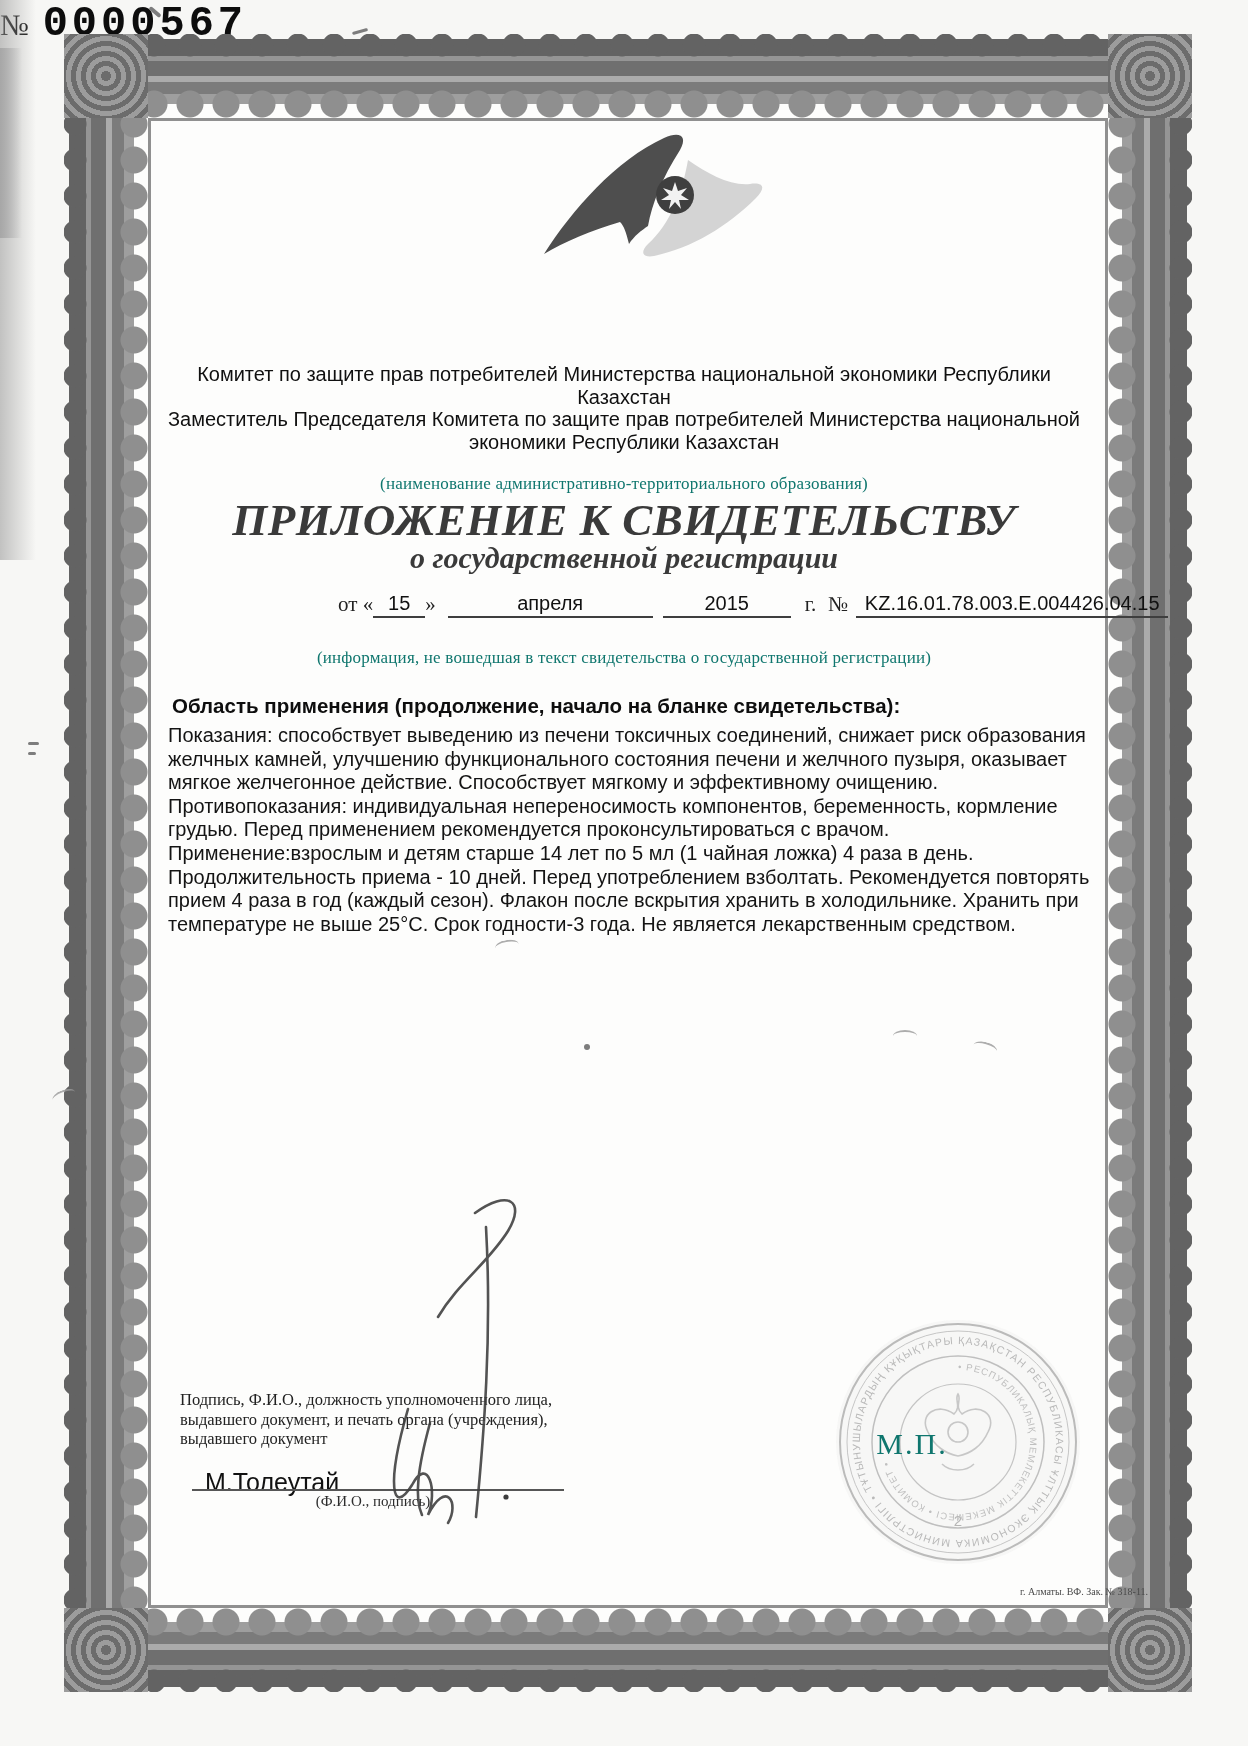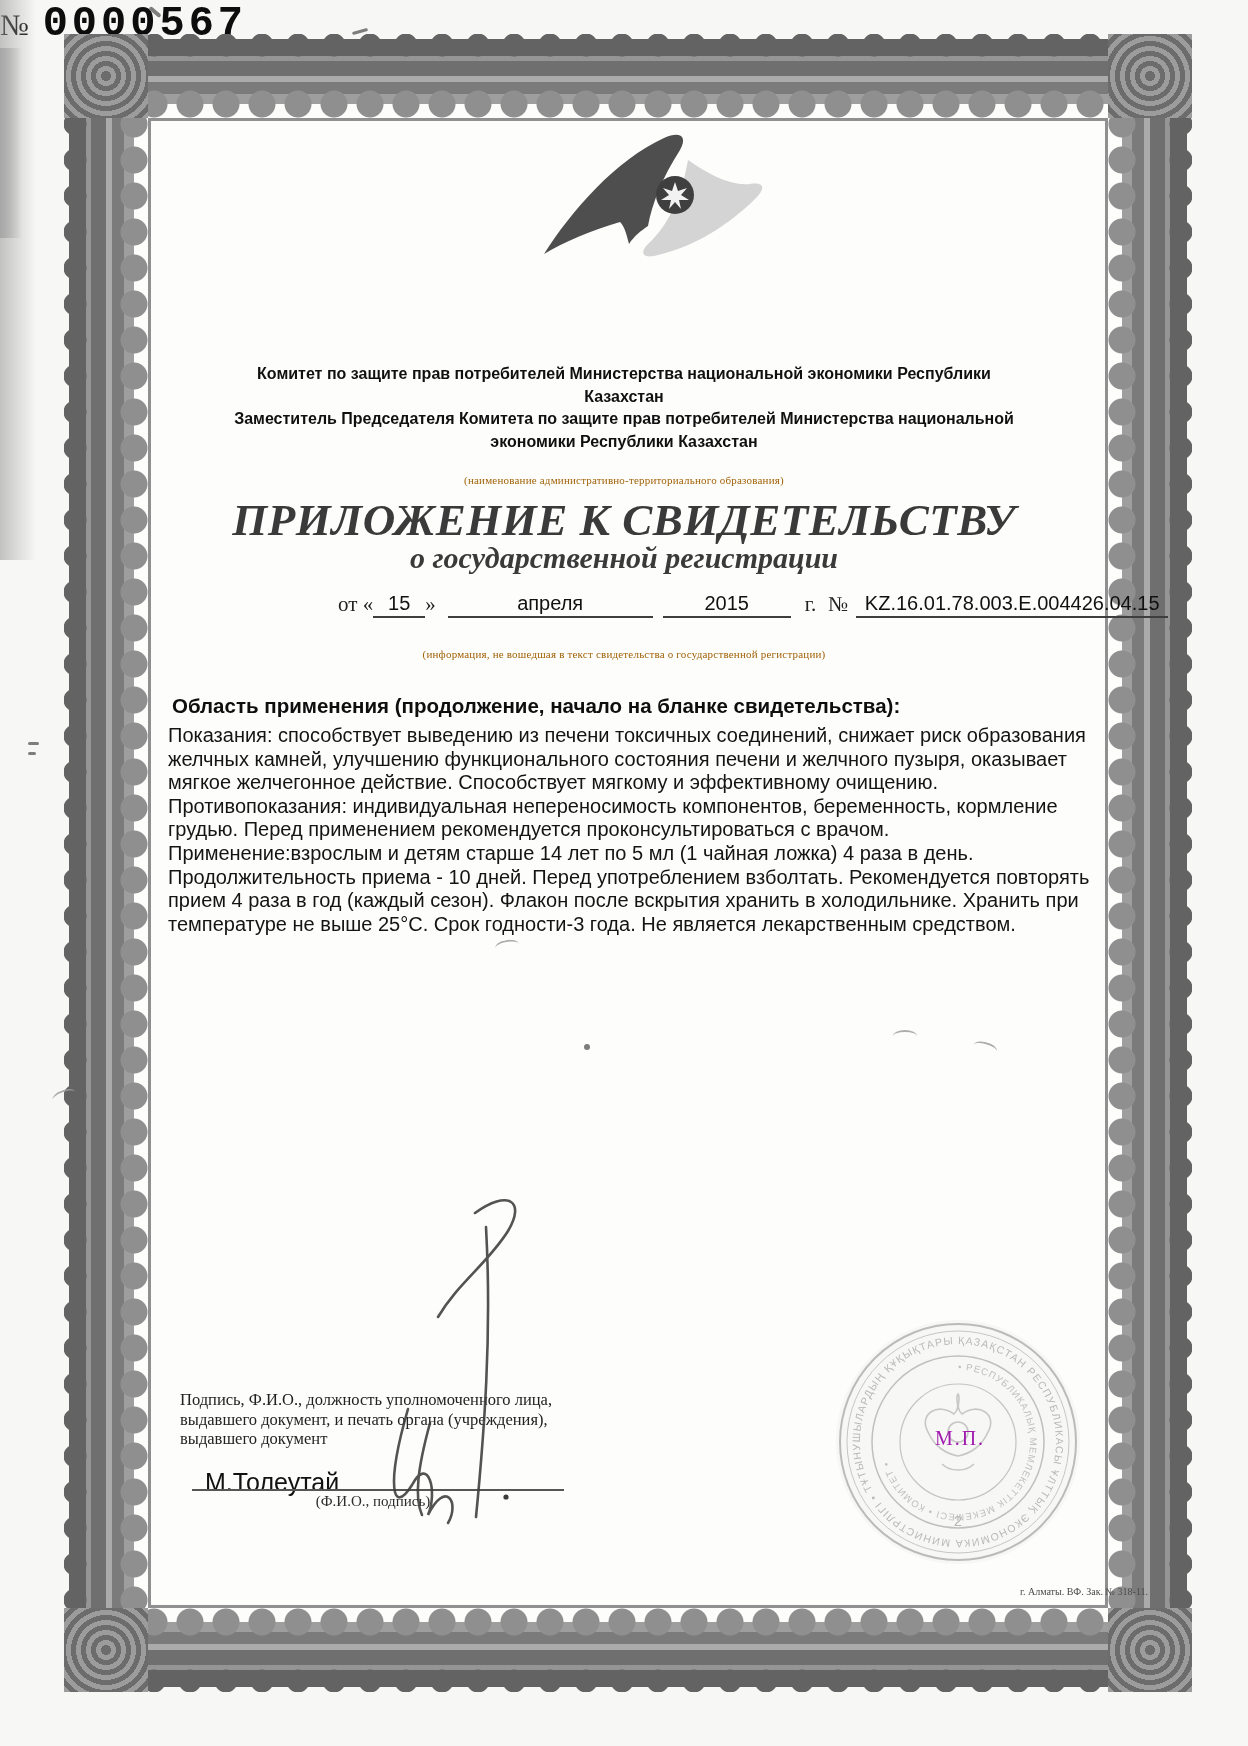--- a/index.html
+++ b/index.html
@@ -62,46 +62,46 @@
     background-size:84px 36px, 84px 36px, 100% 100%;
     background-repeat:repeat-y, repeat-y, no-repeat; }
   .corner { position:absolute; width:84px; height:84px; z-index:3;
     background:repeating-radial-gradient(circle at 42px 42px, #6c6c6c 0 5px, #9c9c9c 5px 10px); }
   .corner.tl{left:0;top:0} .corner.tr{right:0;top:0} .corner.bl{left:0;bottom:0} .corner.br{right:0;bottom:0}
   
   .txt { position:absolute; z-index:5; }
   .center { left:0; right:0; text-align:center; }
   .hdr-union { top:262px; font-style:italic; font-weight:bold; font-size:26.5px;
     line-height:30px; color:#262626; letter-spacing:.5px; white-space:pre-line; }
-  .authority { font-family:"Liberation Sans", sans-serif; font-size:16px; line-height:22.5px;
-    color:#101010; white-space:pre-line;font-weight:bold; }
+  .authority { font-family:"Liberation Sans", sans-serif; font-size:20px; line-height:22.5px;
+    color:#101010; white-space:pre-line; }
   .auth1 { top:363px; } .auth2 { top:408px; }
-  .small-caption { font-size:11px; color:#a16207; letter-spacing:.2px; }
+  .small-caption { font-size:17px; color:#0f766e; letter-spacing:.2px; }
   .territory { top:474px; }
   .doc-title { top:494px; font-style:italic; font-weight:bold; font-size:45px;
     color:#3a3a3a; letter-spacing:.5px; }
   .doc-subtitle { top:541px; font-style:italic; font-weight:bold; font-size:30px; color:#3a3a3a; }
   .date-row { left:338px; top:592px; display:flex; z-index:5;
     font-size:21px; color:#222; }
   .du { display:inline-block; border-bottom:2px solid #3e3e3e; text-align:center;
     font-family:"Liberation Sans", sans-serif; font-size:20px; color:#111; padding-bottom:1px; }
   .info-caption { top:648px; }
   .app-heading { left:172px; top:694px; font-family:"Liberation Sans", sans-serif;
     font-weight:bold; font-size:20.5px; color:#0e0e0e; }
   .app-text { left:168px; top:724px; width:965px; font-family:"Liberation Sans", sans-serif;
     font-size:20px; line-height:23.6px; color:#141414; white-space:pre; }
   .sig-label { left:180px; top:1390px; font-size:16.5px; line-height:19.5px; color:#222;
     white-space:pre-line; }
   .sig-name { left:205px; top:1468px; font-family:"Liberation Sans", sans-serif;
     font-size:25px; color:#111;text-align:center; }
   .sig-line { position:absolute; left:192px; top:1489px; width:372px; height:2px;
     background:#565656; z-index:5; }
   .sig-caption { left:268px; top:1493px; width:210px; text-align:center; font-size:15px; color:#2d2d2d; }
-  .mp-label { left:922px; top:1427px; width:76px; text-align:center; font-size:20px;
-    color:#a21caf; letter-spacing:2px; }
+  .mp-label { left:874px; top:1427px; width:76px; text-align:center; font-size:30px;
+    color:#0f766e; letter-spacing:2px; }
   .serial { left:512px; top:1534px; display:flex; align-items:baseline; z-index:5; }
   .serial-sign { font-size:30px; color:#1a1a1a; margin-right:14px; }
   .serial-digits { font-family:"Liberation Mono", monospace; font-weight:bold; font-size:42px;
     letter-spacing:4px; color:#0d0d0d; }
   .printer-note { left:998px; top:1586px; width:172px; text-align:center; font-size:10px; color:#4a4a4a; }
   .svg-abs { position:absolute; z-index:4; }
   .sig-svg { z-index:5; }
 </style>
 </head>
 <body>

